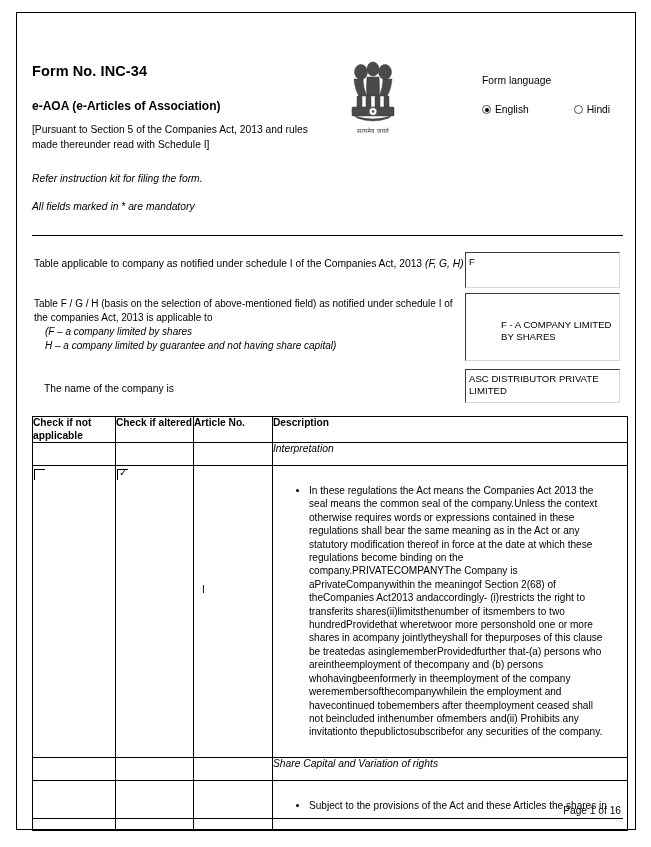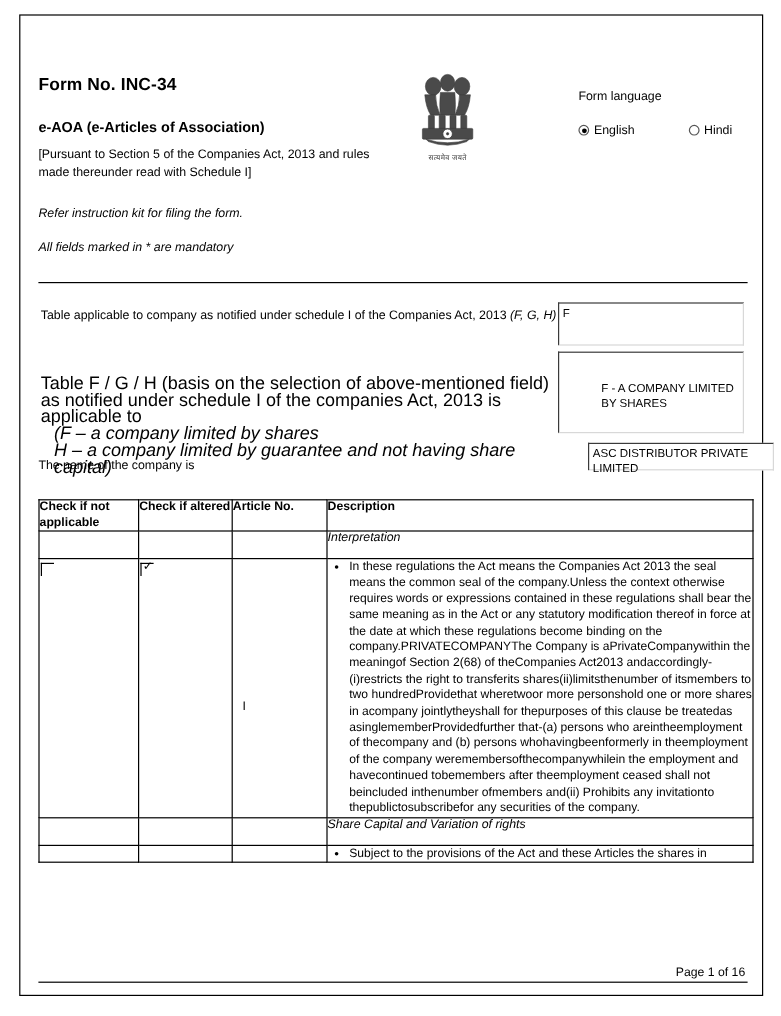--- a/index.html
+++ b/index.html
@@ -131,48 +131,48 @@
 
   
   .mid { position: absolute; left: 0; top: 232px; width: 591px; }
   .q1 {
     position: absolute; left: 2px; top: 12px;
     width: 430px;
     font-size: 10.3px; line-height: 14px;
   }
   .q1 .it { font-style: italic; }
   .q2 {
-    position: absolute; left: 2px; top: 68px;
+    position: absolute; left: 2px; top: 52px;
     width: 435px;
-    font-size: 15px; line-height: 14px;
+    font-size: 10px; line-height: 14px;
   }
   .q2 .sub { font-style: italic; display: block; padding-left: 11px; }
   .q3 {
-    position: absolute; left: 0; top: 138px;
+    position: absolute; left: 12px; top: 138px;
     font-size: 10.3px;
   }
 
   .fld {
     position: absolute;
     border-top: 1.6px solid #3a3a3a;
     border-left: 1.6px solid #3a3a3a;
     border-right: 1px solid #d8d8d8;
     border-bottom: 1px solid #d8d8d8;
     background: #fff;
     font-size: 9.6px;
     font-family: "Liberation Sans", sans-serif;
     padding: 3px 3px 0 3px;
     line-height: 12px;
     box-sizing: border-box;
     color: #000;
   }
   .fld-1 { left: 433px; top: 7px;  width: 155px; height: 36px; }
   .fld-2 { left: 433px; top: 48px; width: 155px; height: 68px; }
   .fld-2 .v { display: block; padding-top: 22px; margin-left: 32px; }
-  .fld-3 { left: 458px; top: 124px; width: 155px; height: 23px; }
+  .fld-3 { left: 433px; top: 124px; width: 155px; height: 34px; }
 
   
   table.grid {
     position: absolute;
     left: 0; top: 403px;
     width: 591px;
     border-collapse: collapse;
     table-layout: fixed;
   }
   table.grid td, table.grid th {
@@ -197,21 +197,21 @@
     font-size: 10.3px;
     font-weight: normal;
     font-style: italic;
     padding: 6px 4px 7px 8px;
   }
 
   .bullet-cell {
     padding: 5px 6px 6px 8px;
   }
   ul.blist {
-    margin: 0;
+    margin: 18px;
     padding-left: 18px;
     list-style: disc;
   }
   ul.blist li {
     font-size: 10.1px;
     line-height: 13.4px;
     text-align: left;
   }
 
   .chk {

